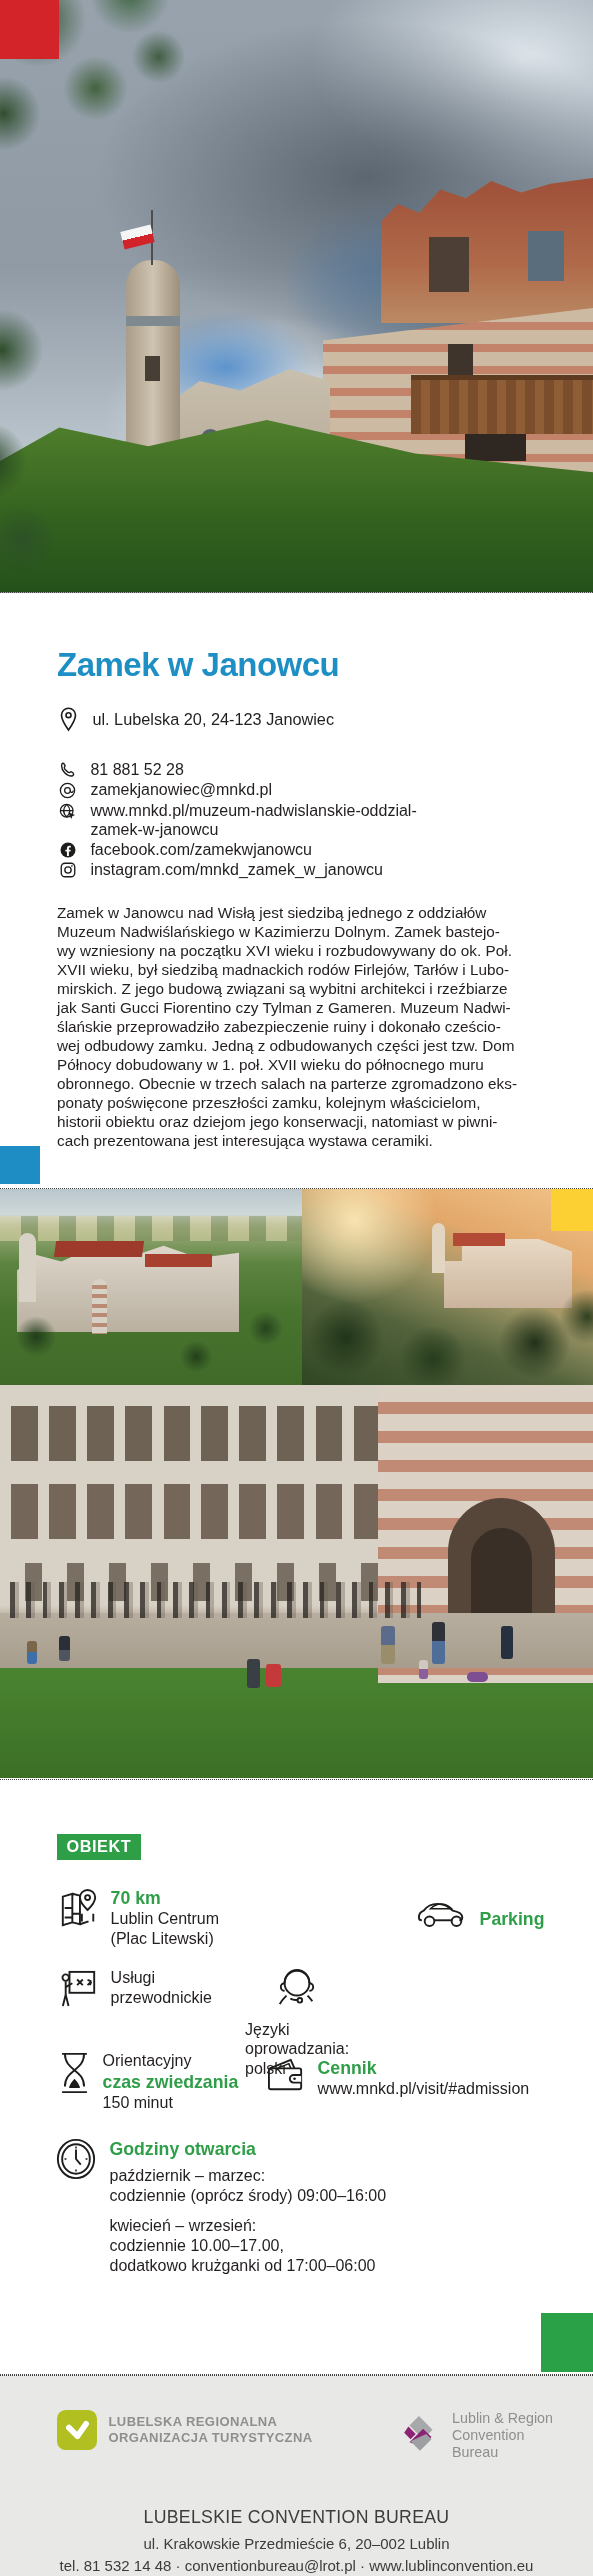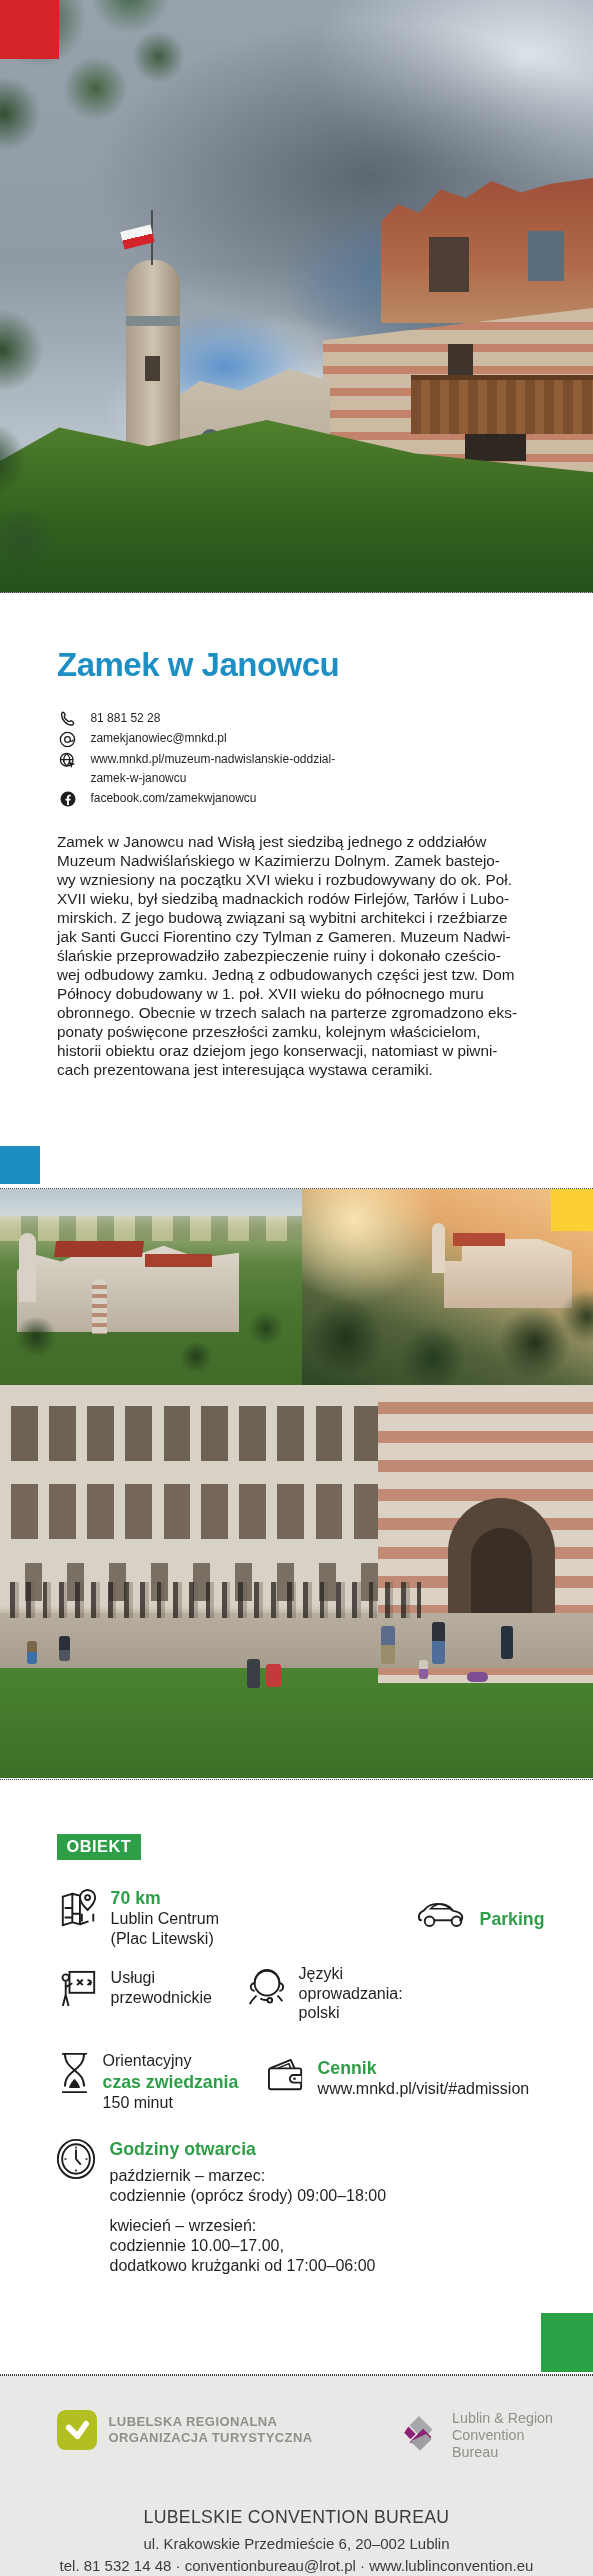--- a/index.html
+++ b/index.html
@@ -54,21 +54,21 @@
   .hx-fol-l{left:-38px;top:287px;width:134px;height:316px;background:
       radial-gradient(circle 57px at 30% 20%, rgba(40,72,36,.95), rgba(40,72,36,0) 72%),
       radial-gradient(circle 53px at 20% 55%, rgba(33,62,30,.95), rgba(33,62,30,0) 72%),
       radial-gradient(circle 48px at 45% 80%, rgba(45,80,40,.9), rgba(45,80,40,0) 70%);}
   
   .info{position:absolute;top:593px;left:0;width:593px;height:596px;box-sizing:border-box;
     border-bottom:1.9px dotted #3f3f3f;padding:0 53px 0 57px;}
   .title{margin:55px 0 0;font-size:33px;line-height:34px;font-weight:bold;color:#1e8fc5;letter-spacing:-0.5px;}
   .addr-row{display:flex;align-items:center;margin-top:23px;gap:12.4px;font-size:16.3px;}
   .c-list{margin-top:27px;}
-  .c-row{display:flex;gap:12.4px;font-size:12px;line-height:19px;margin-bottom:1px;}
+  .c-row{display:flex;gap:12.4px;font-size:16px;line-height:19px;margin-bottom:1px;}
   .c-ic{flex:0 0 21px;display:flex;justify-content:center;align-items:flex-start;padding-top:1px;}
   .pre{white-space:pre-line;}
   .desc{margin:24px 0 0;font-size:15.3px;line-height:19px;white-space:pre-line;}
   
   .collage{position:absolute;top:1189px;left:0;width:593px;height:591px;box-sizing:border-box;
     border-bottom:1.9px dotted #3f3f3f;overflow:hidden;}
   .c-top{display:flex;height:196px;}
   .photo{position:relative;overflow:hidden;}
   .photo *{position:absolute;}
   .photo-a{width:302px;height:196px;background:
@@ -172,20 +172,29 @@
     <div class="hx-pole"></div>
     <div class="hx-flag"></div>
     <div class="hx-hill"></div>
     <div class="hx-fol-tl"></div>
     <div class="hx-fol-l"></div>
   </div>
 
   <div class="info">
     <h1 class="title">Zamek w Janowcu</h1>
 
+    <div class="addr-row">
+      <span class="c-ic">
+        <svg width="23" height="27" viewBox="0 0 24 28" fill="none" stroke="#1d1d1b" stroke-width="1.7">
+          <path d="M12 2.2a7.3 7.3 0 0 1 7.3 7.3c0 5-7.3 15.5-7.3 15.5S4.7 14.5 4.7 9.5A7.3 7.3 0 0 1 12 2.2z"></path>
+          <circle cx="12" cy="9.5" r="2.6"></circle>
+        </svg>
+      </span>
+      <span>ul. Lubelska 20, 24-123 Janowiec</span>
+    </div>
 
     <div class="c-list">
       <div class="c-row">
         <span class="c-ic">
           <svg width="18" height="18" viewBox="0 0 24 24" fill="none" stroke="#1d1d1b" stroke-width="1.9">
             <path d="M5 3c1 0 2.5 1.5 3 3 .4 1.2-1 2.2-1 3 0 1.5 4.5 6.5 6.5 6.5 1 0 1.8-1.4 3-1 1.5.5 3 2 3 3s-1.5 2.5-3 2.5C10 20 3.5 13 3.5 6.5 3.5 5 4 3 5 3z"></path>
           </svg>
         </span>
         <span>81 881 52 28</span>
       </div>
@@ -211,20 +220,30 @@
 zamek-w-janowcu</span>
       </div>
       <div class="c-row">
         <span class="c-ic">
           <svg width="18" height="18" viewBox="0 0 24 24">
             <circle cx="12" cy="12" r="10" fill="#1d1d1b"></circle>
             <path d="M13.2 20v-6h2l.4-2.4h-2.4V10c0-.8.3-1.4 1.4-1.4h1.1V6.5c-.3 0-1-.1-1.9-.1-2 0-3.2 1.2-3.2 3.3v1.9H8.5V14h2.1v6z" fill="#fff"></path>
           </svg>
         </span>
         <span>facebook.com/zamekwjanowcu</span>
+      </div>
+      <div class="c-row">
+        <span class="c-ic">
+          <svg width="18" height="18" viewBox="0 0 24 24" fill="none" stroke="#1d1d1b" stroke-width="1.8">
+            <rect x="3" y="3" width="18" height="18" rx="5"></rect>
+            <circle cx="12" cy="12" r="4.2"></circle>
+            <circle cx="17.2" cy="6.8" r="1.1" fill="#1d1d1b" stroke="none"></circle>
+          </svg>
+        </span>
+        <span>instagram.com/mnkd_zamek_w_janowcu</span>
       </div>
     </div>
 
     <p class="desc">Zamek w Janowcu nad Wisłą jest siedzibą jednego z oddziałów
 Muzeum Nadwiślańskiego w Kazimierzu Dolnym. Zamek bastejo-
 wy wzniesiony na początku XVI wieku i rozbudowywany do ok. Poł.
 XVII wieku, był siedzibą madnackich rodów Firlejów, Tarłów i Lubo-
 mirskich. Z jego budową związani są wybitni architekci i rzeźbiarze
 jak Santi Gucci Fiorentino czy Tylman z Gameren. Muzeum Nadwi-
 ślańskie przeprowadziło zabezpieczenie ruiny i dokonało cześcio-
@@ -319,21 +338,21 @@
           <circle cx="6" cy="10" r="3.4"></circle>
           <path d="M6 14v14M6 20l7-4M6 28l-3 12M6 28l3 12"></path>
         </svg>
       </span>
       <span class="fact-tx">
         <span style="display:block">Usługi</span>
         <span style="display:block">przewodnickie</span>
       </span>
     </div>
 
-    <div class="fact" style="left:245px;top:184px;">
+    <div class="fact" style="left:245px;top:184px;flex-direction:column;">
       <span class="fact-ic">
         <svg width="40" height="46" viewBox="0 0 42 48" fill="none" stroke="#1d1d1b" stroke-width="2">
           <circle cx="21" cy="20" r="13"></circle>
           <path d="M8 20c-2 0-4 1.5-4 4s2 4 4 4M34 20c2 0 4 1.5 4 4s-2 4-4 4"></path>
           <path d="M8 20c0-8 6-14 13-14s13 6 13 14"></path>
           <path d="M10 33c-3 3-6 6-7 9M32 33c2 2 4 4 5 6M14 36c2 1.5 5 2 8 1.5"></path>
           <circle cx="24" cy="38" r="2.4"></circle>
         </svg>
       </span>
       <span class="fact-tx">
@@ -379,21 +398,21 @@
         <svg width="42" height="42" viewBox="0 0 44 44" fill="none" stroke="#1d1d1b" stroke-width="2">
           <ellipse cx="22" cy="22" rx="19" ry="20"></ellipse>
           <ellipse cx="22" cy="22" rx="14.5" ry="15.5"></ellipse>
           <path d="M22 12v10l5 6"></path>
           <path d="M22 9v2M22 33v2M10 22h2M32 22h2" stroke-width="1.6"></path>
         </svg>
       </span>
       <span class="hours-tx">
         <span class="g hours-title" style="display:block">Godziny otwarcia</span>
         <span style="display:block;margin-top:4.8px">październik – marzec:</span>
-        <span style="display:block">codziennie (oprócz środy) 09:00–18:00</span>
+        <span style="display:block">codziennie (oprócz środy) 09:00–16:00</span>
         <span class="hgap" style="display:block">kwiecień – wrzesień:</span>
         <span style="display:block">codziennie 10.00–17.00,</span>
         <span style="display:block">dodatkowo krużganki od 17:00–06:00</span>
       </span>
     </div>
   </div>
 
   <div class="footer">
     <div class="logos">
       <div class="lrot">

